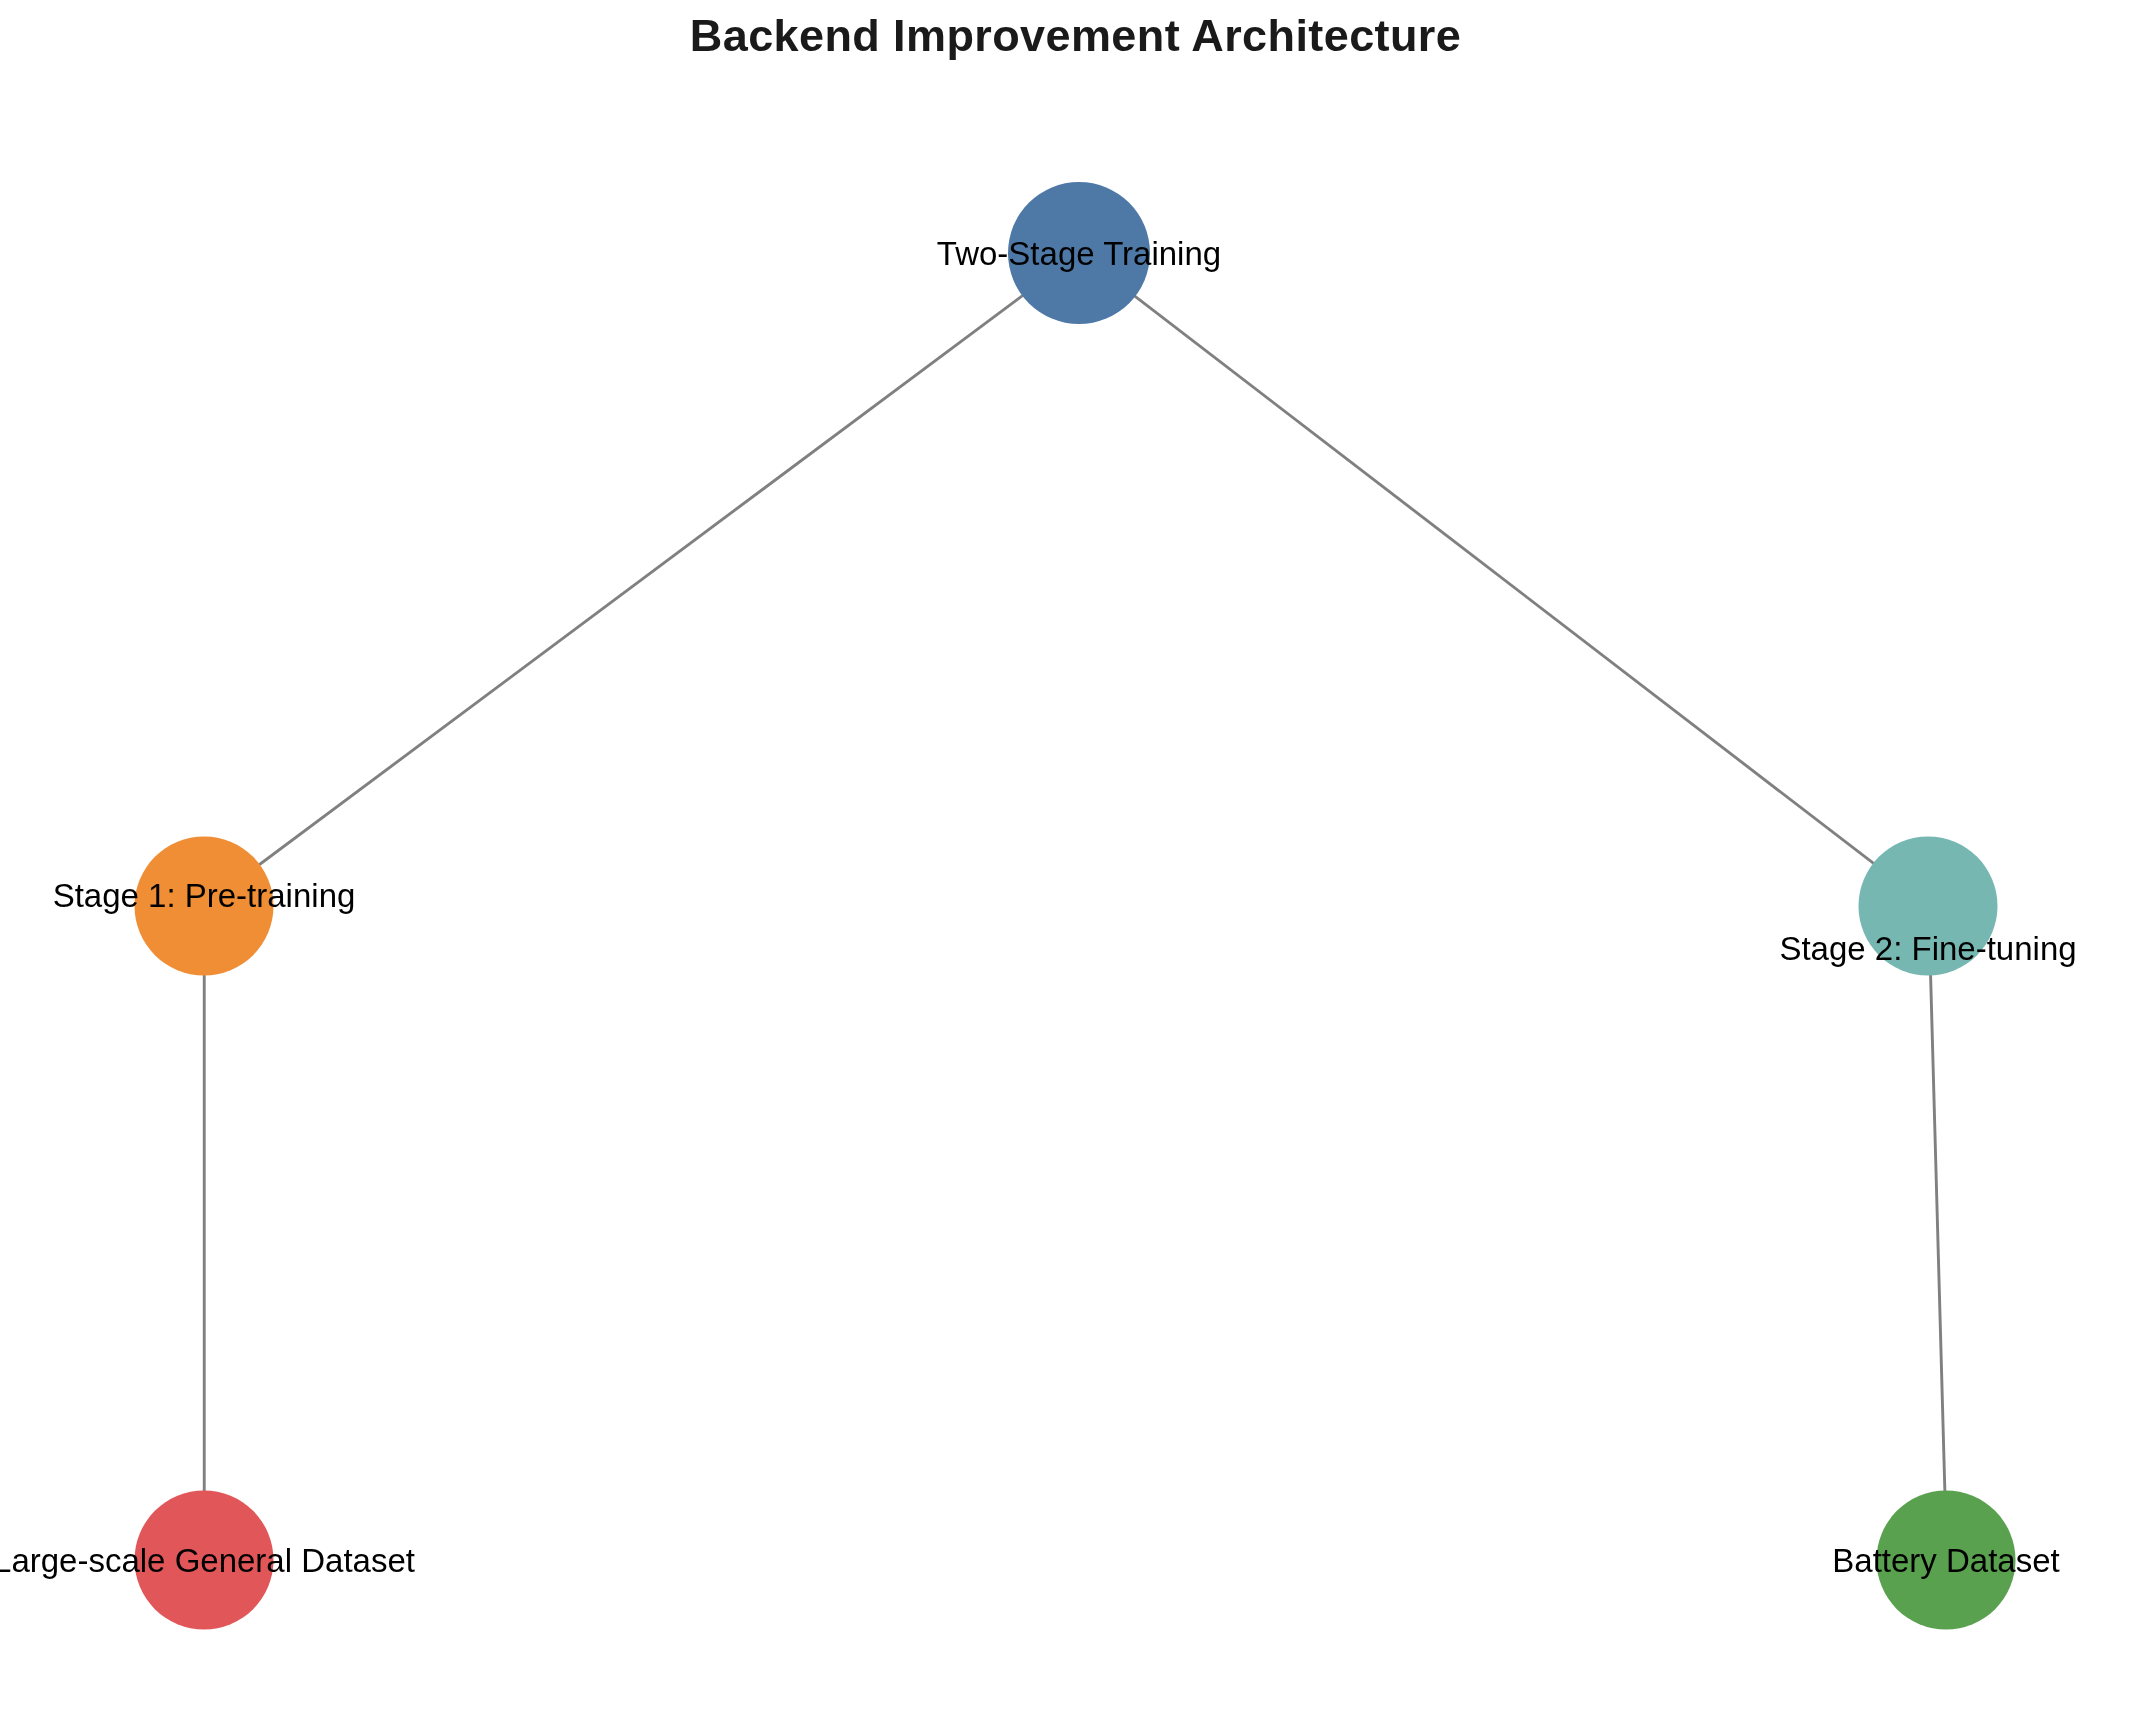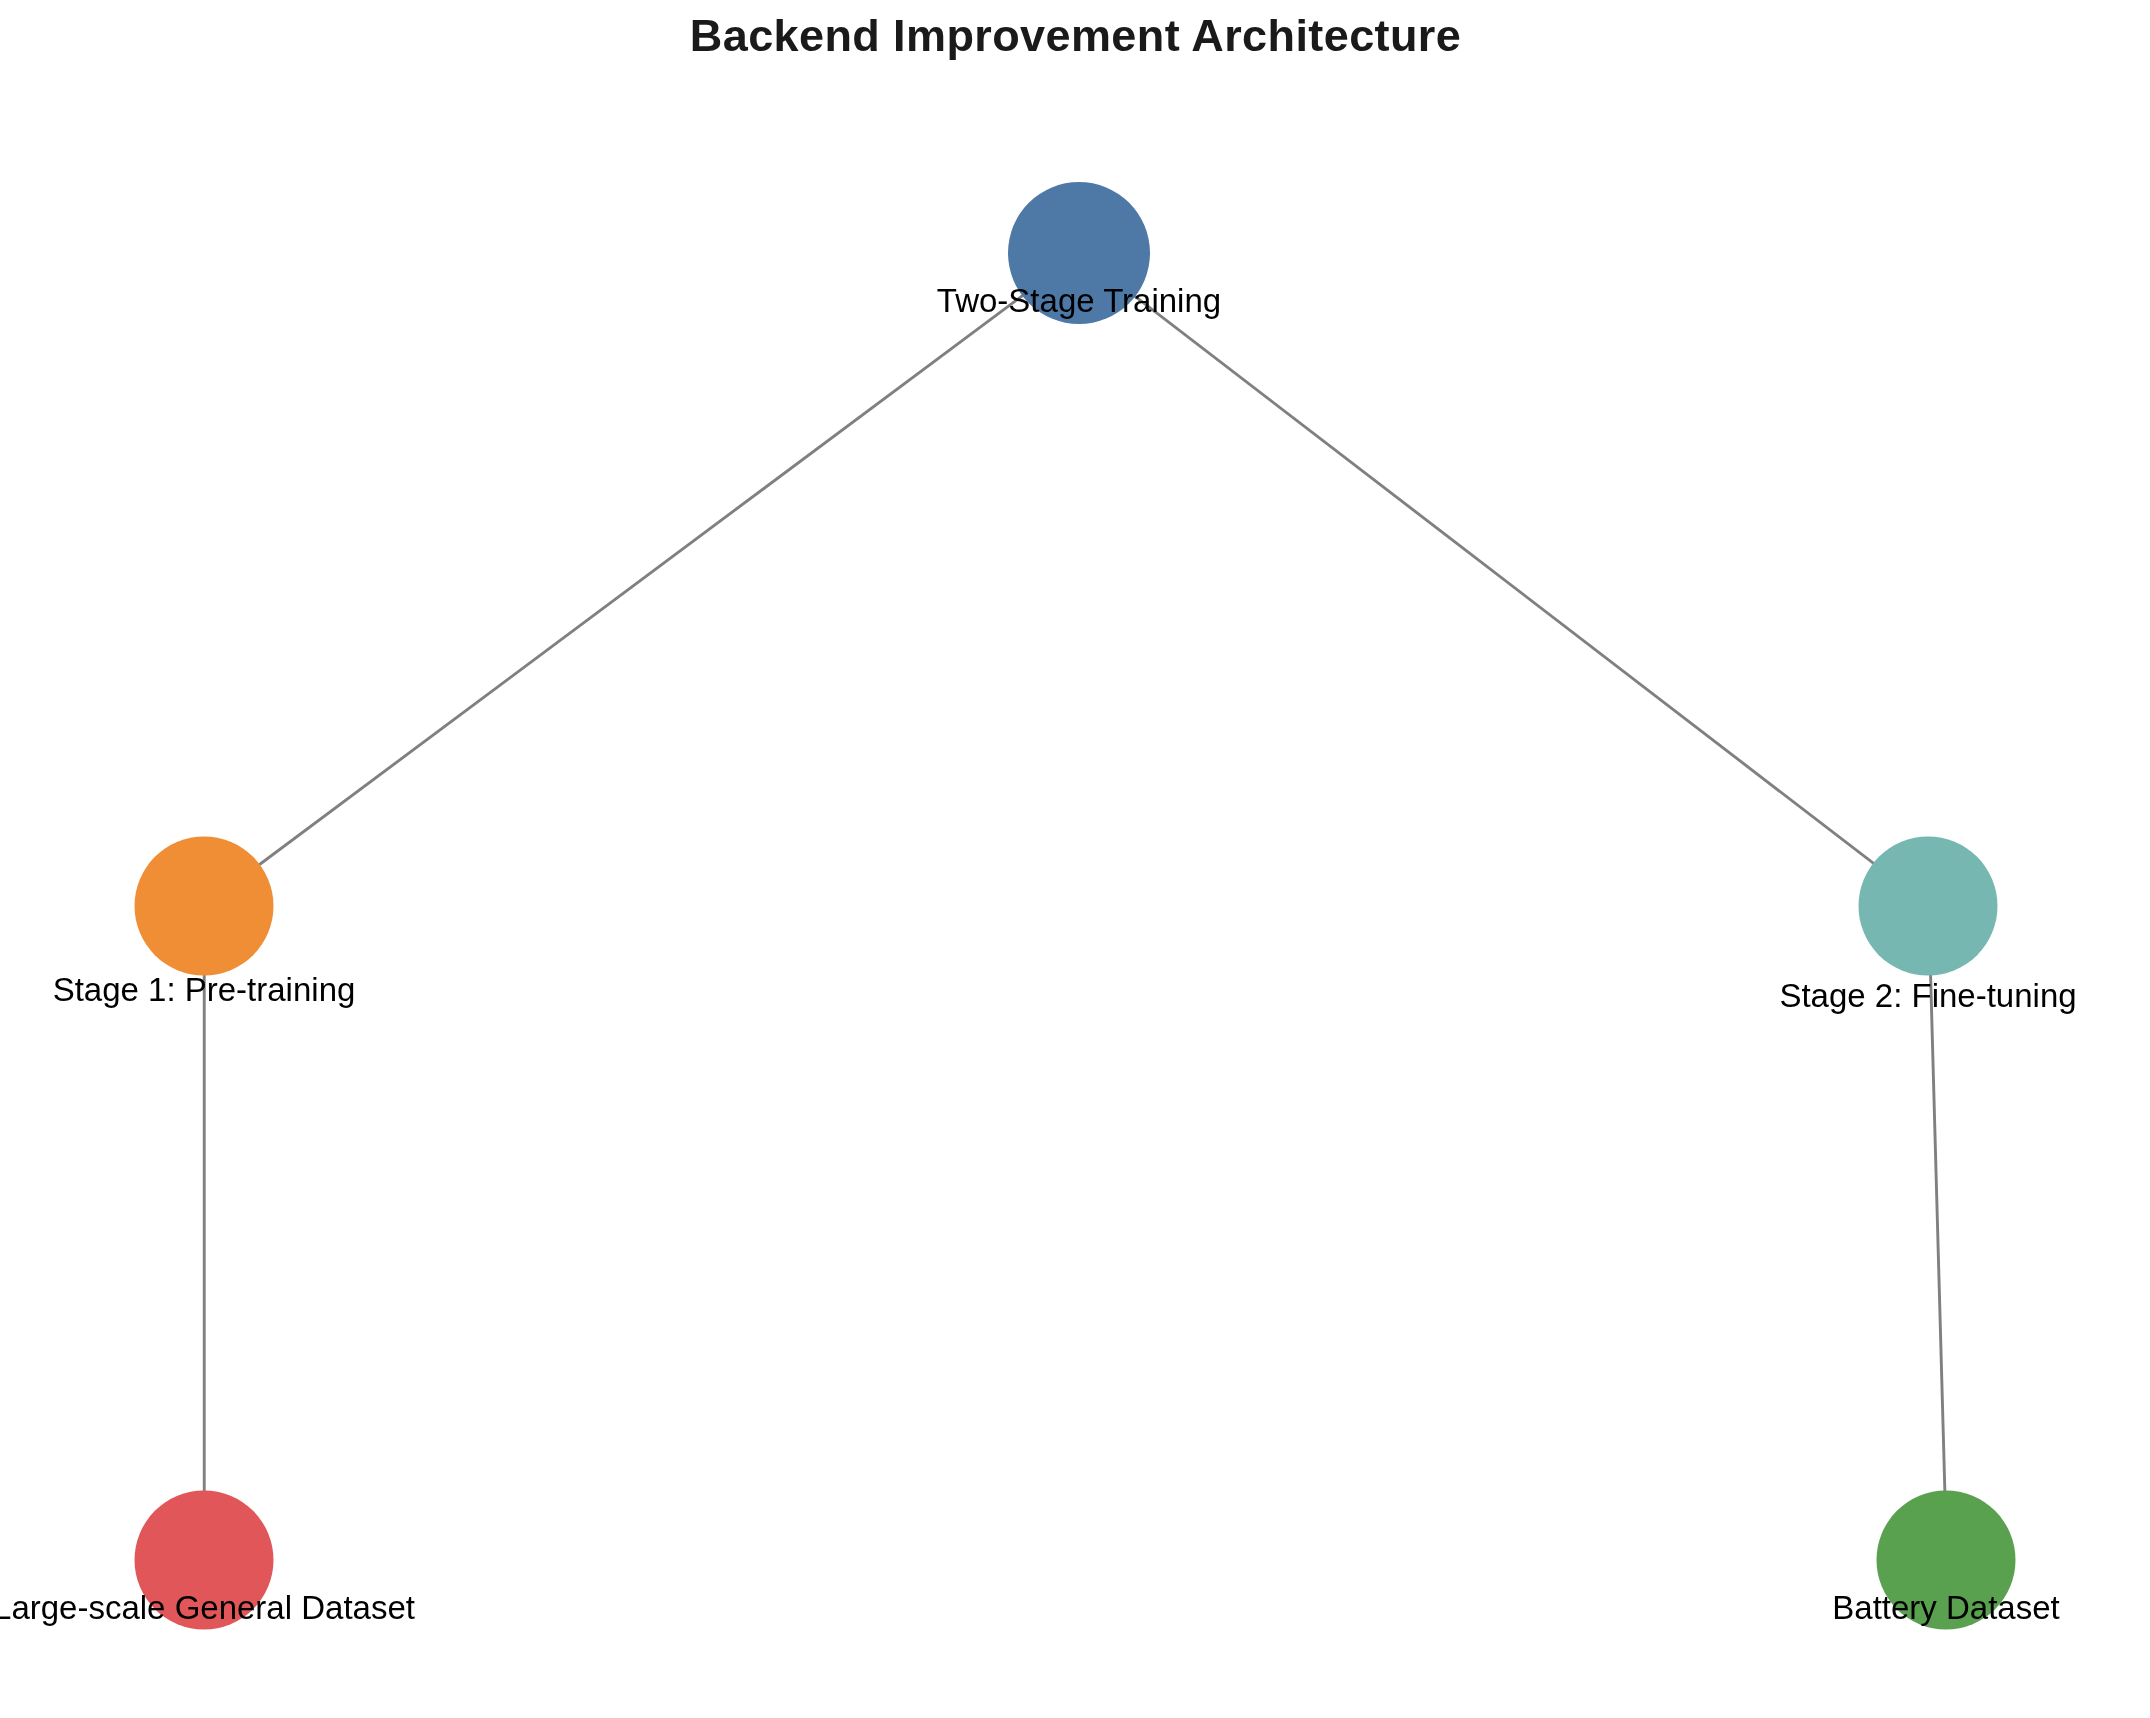--- a/index.html
+++ b/index.html
@@ -53,21 +53,20 @@
   }
   .node-label {
     position: absolute;
     transform: translate(-50%, -50%);
     font-size: 33px;
     color: #000000;
     white-space: nowrap;
     text-align: left;
     line-height: 1;
     pointer-events: none;
-    margin-top: 47px;
   }
 </style>
 </head>
 <body>
 
 <div id="canvas">
 
   <div id="graph-title">Backend Improvement Architecture</div>
 
   <svg id="edge-layer" viewBox="0 0 2970 2373" preserveAspectRatio="none" xmlns="http://www.w3.org/2000/svg">
@@ -79,20 +78,20 @@
       </g>
   </svg>
 
   <div id="node-layer">
       <div class="graph-node" style="left: 1079px; top: 253px; width: 142px; height: 142px; background: rgb(78, 121, 167);"></div>
       <div class="graph-node" style="left: 204px; top: 906px; width: 139px; height: 139px; background: rgb(239, 142, 53);"></div>
       <div class="graph-node" style="left: 1928px; top: 906px; width: 139px; height: 139px; background: rgb(118, 183, 178);"></div>
       <div class="graph-node" style="left: 204px; top: 1560px; width: 139px; height: 139px; background: rgb(225, 87, 89);"></div>
       <div class="graph-node" style="left: 1946px; top: 1560px; width: 139px; height: 139px; background: rgb(89, 161, 79);"></div>
       <div class="node-label" style="left: 1079px; top: 253px;">Two-Stage Training</div>
-      <div class="node-label" style="left: 204px; top: 942px;">Stage 1: Pre-training</div>
+      <div class="node-label" style="left: 204px; top: 895px;">Stage 1: Pre-training</div>
       <div class="node-label" style="left: 1928px; top: 948px;">Stage 2: Fine-tuning</div>
       <div class="node-label" style="left: 204px; top: 1560px;">Large-scale General Dataset</div>
       <div class="node-label" style="left: 1946px; top: 1560px;">Battery Dataset</div>
     </div>
 
 </div>
 
 
 </body></html>

